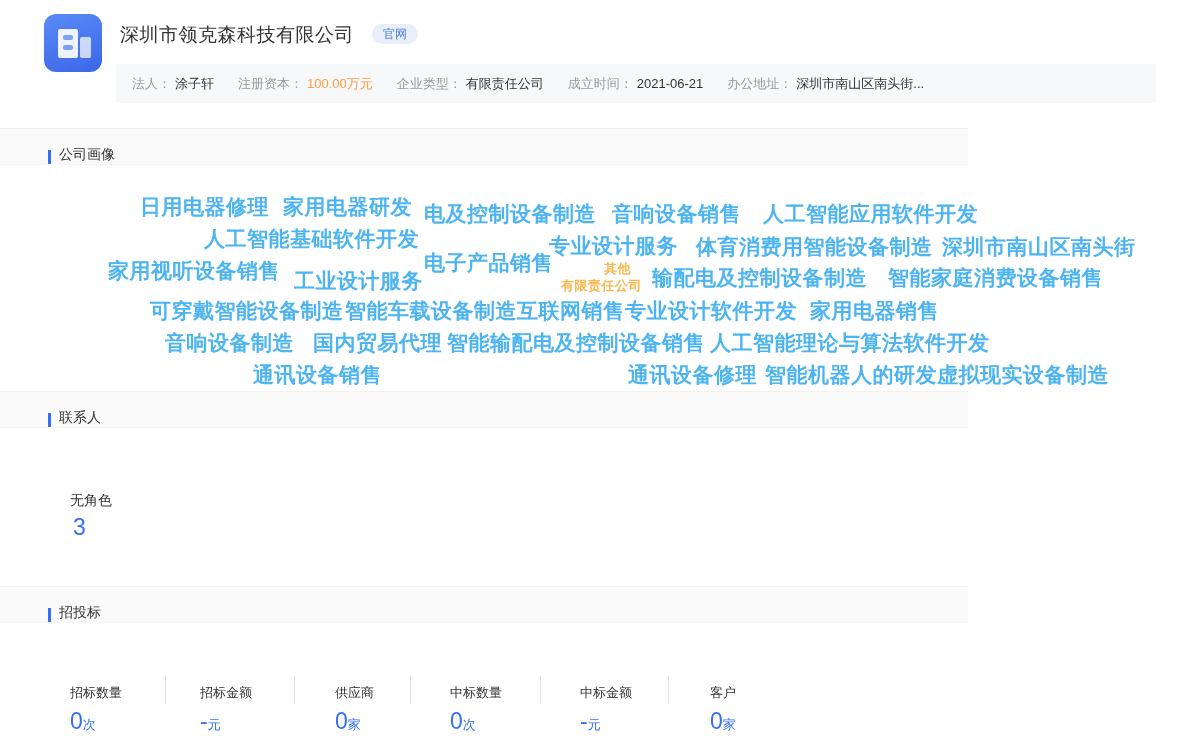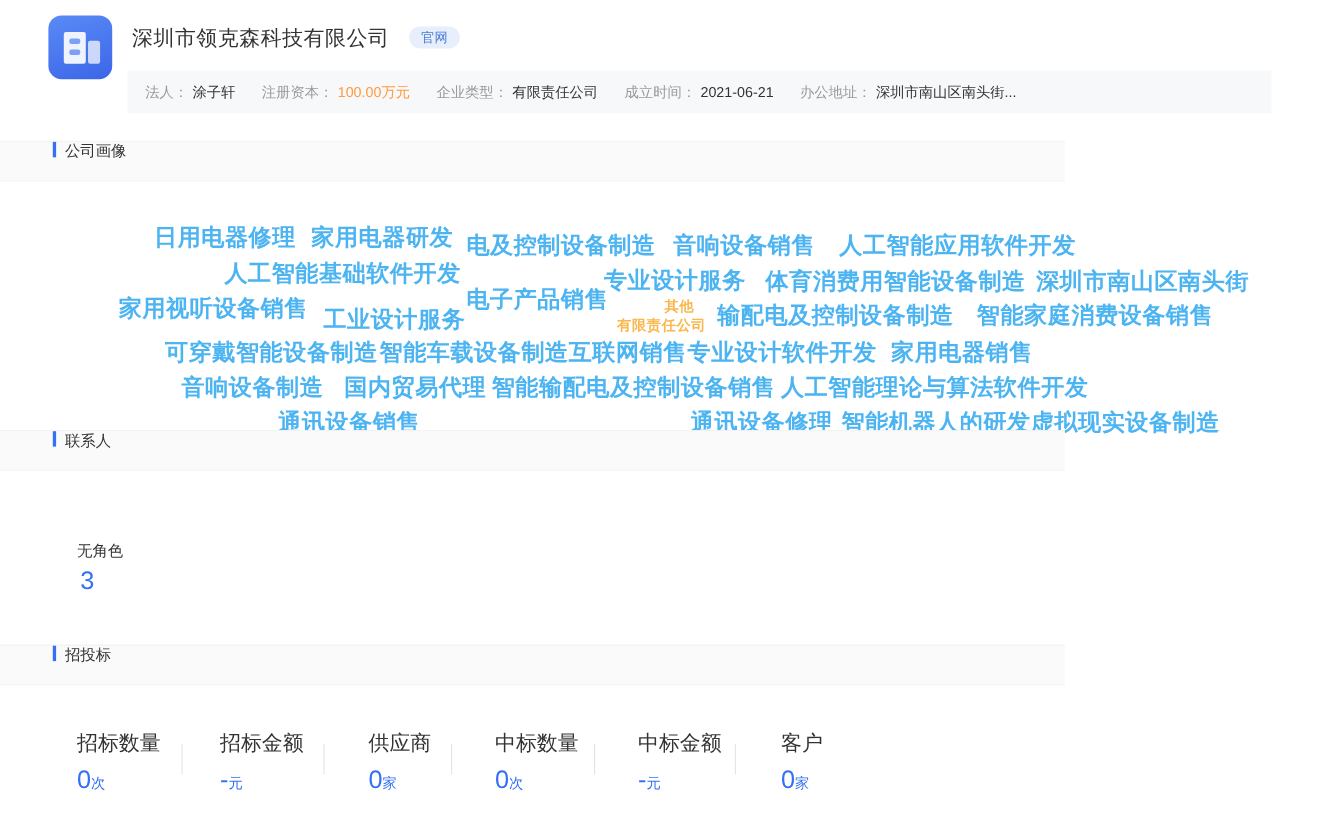--- a/index.html
+++ b/index.html
@@ -27,37 +27,37 @@
     background:#f7f8fa; display:flex; align-items:center; font-size:13px; padding-left:16px;
   }
   .info-item { margin-right:24px; white-space:nowrap; }
   .info-item .lbl { color:#999; }
   .info-item .val { color:#333; margin-left:4px; }
   .info-item .val.orange { color:#ff9a3d; }
   
   .section-head {
     position:absolute; left:0; width:968px; height:37px; background:#fafafa;
     border-top:1px solid #f2f2f2; border-bottom:1px solid #f5f5f5;
-    display:flex; align-items:flex-start;
+    display:flex; align-items:flex-end;
   }
   .section-head .bar { width:3px; height:14px; background:#3370f5; margin-left:48px; margin-right:8px; }
   .section-head .title { font-size:14px; color:#333; }
   .head-portrait { top:128px; }
   .head-contacts { top:391px; }
   .head-bidding  { top:586px; }
   
-  .cloud { position:absolute; left:0; top:175px; width:1200px; height:245px; }
+  .cloud { position:absolute; left:0; top:165px; width:1200px; height:245px; }
   .cloud-word { position:absolute; font-weight:bold; white-space:nowrap; letter-spacing:.5px; line-height:1; }
   
   .contact-card { position:absolute; left:70px; top:492px; }
   .contact-role { font-size:14px; color:#333; }
   .contact-count { font-size:23px; color:#3370f5; margin-top:4px; margin-left:3px; }
   
   .stat { position:absolute; top:663px; width:120px; }
-  .stat .s-label { font-size:19px; color:#333; }
+  .stat .s-label { font-size:13px; color:#333;margin-top:21px; }
   .stat .s-value { margin-top:6px; color:#3370f5; }
   .stat .s-num { font-size:23px; }
   .stat .s-unit { font-size:13px; }
   .v-divider { position:absolute; top:676px; width:1px; height:28px; background:#e3e3e3; }
 </style>
 </head>
 <body>
 
 <div class="logo">
   <span class="b1">

